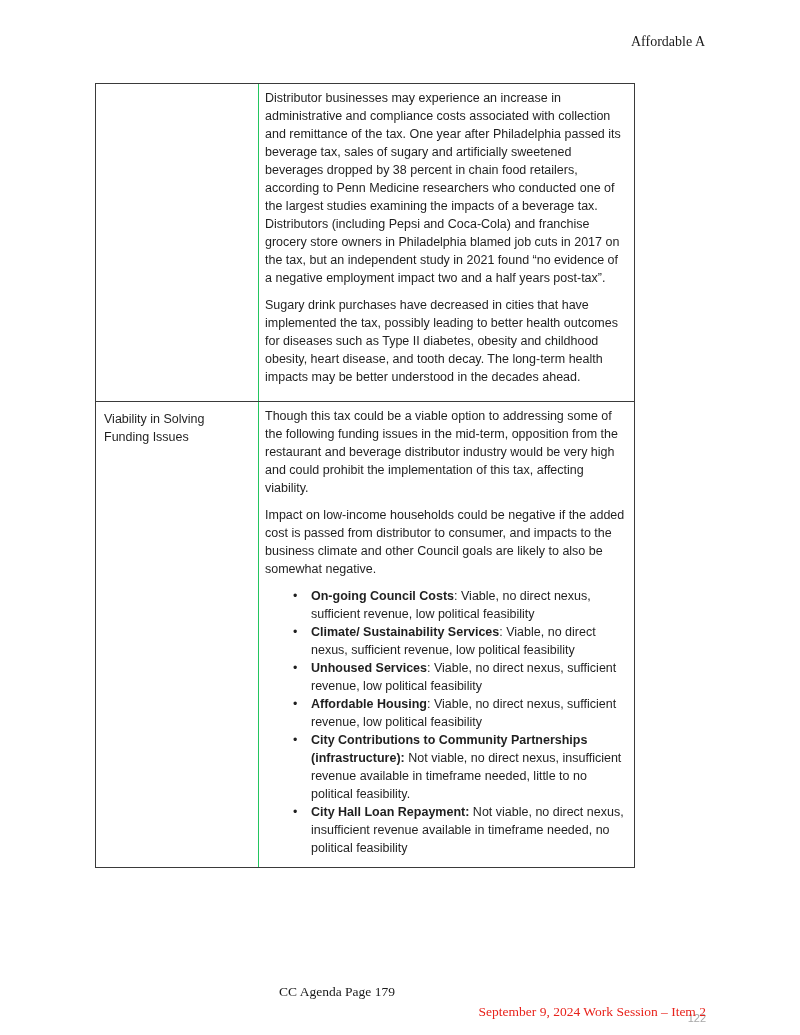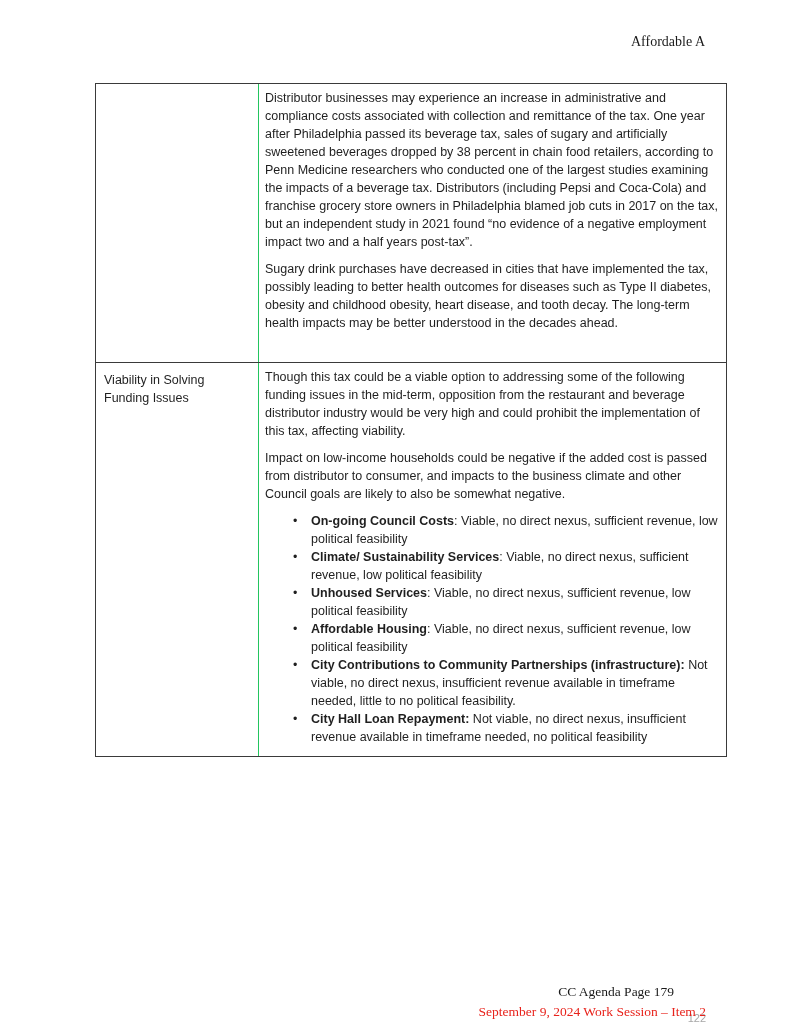--- a/index.html
+++ b/index.html
@@ -14,21 +14,21 @@
   .attachment {
     position: absolute;
     top: 34px; right: 95px;
     font-family: "Liberation Serif", serif;
     font-size: 14px;
     color: #1a1a1a;
   }
   .doc-table {
     position: absolute;
     left: 95px; top: 83px;
-    width: 632px;
+    width: 540px;
     border: 1px solid #3a3a3a;
   }
   .trow { display: flex; }
   .trow.row1 { border-bottom: 1px solid #3a3a3a; min-height: 279px; }
   .cell { font-size: 12.5px; line-height: 18px; }
   .cell.label {
     width: 163px;
     flex: 0 0 163px;
     border-right: 1px solid #22c55e;
     padding: 8px 8px 8px 8px;
@@ -48,21 +48,21 @@
     content: "\2022";
     position: absolute;
     left: -18px;
     top: 0;
   }
   .bt { font-weight: bold; }
   .footer-agenda {
     position: absolute;
     left: 0; top: 984px;
     width: 674px;
-    text-align: right;
+    text-align: center;
     font-family: "Liberation Serif", serif;
     font-size: 13.5px;
     color: #1a1a1a;
   }
   .footer-num {
     position: absolute;
     top: 1012px; right: 94px;
     font-family: "Liberation Sans", sans-serif;
     font-size: 11px;
     color: #a6a6a6;

